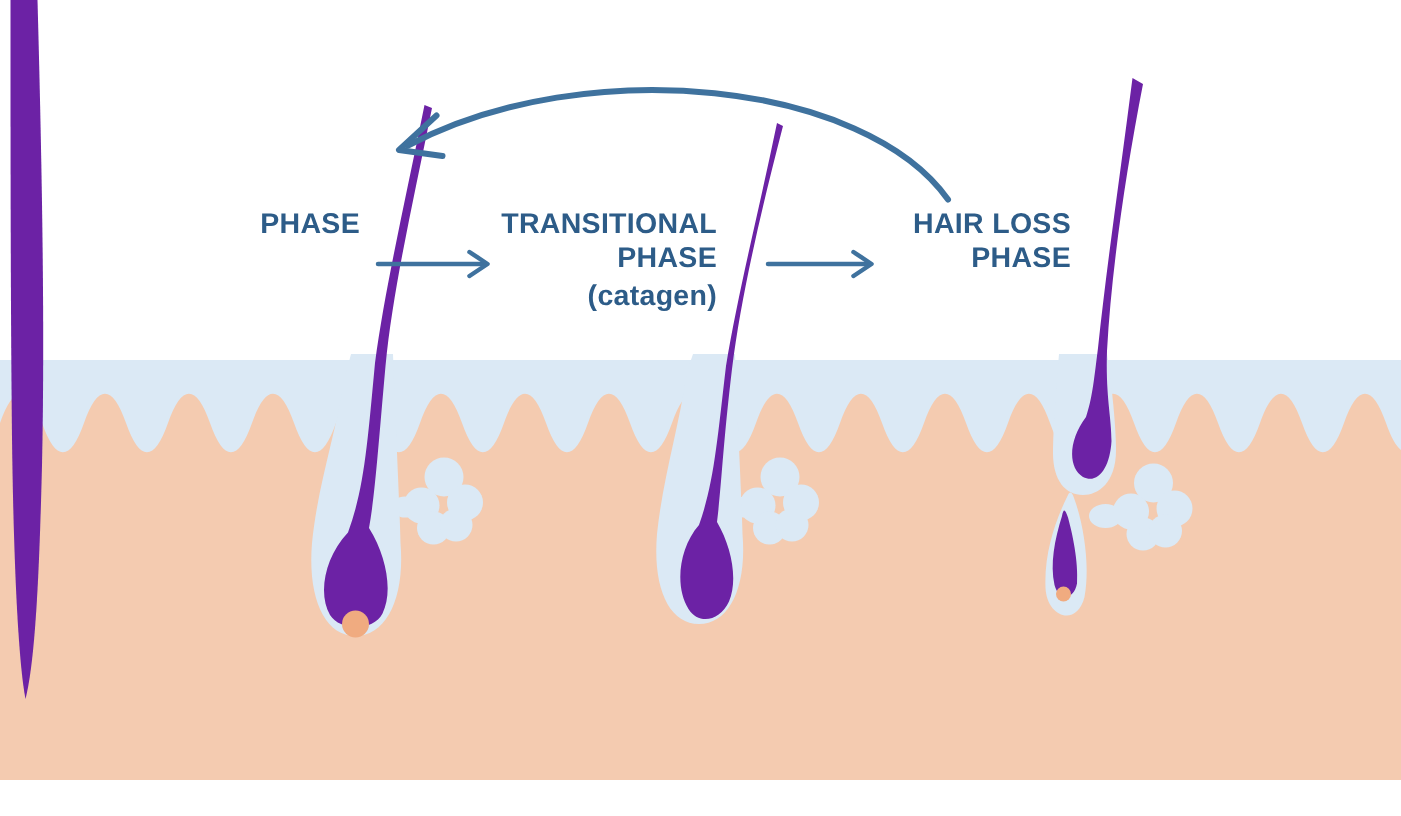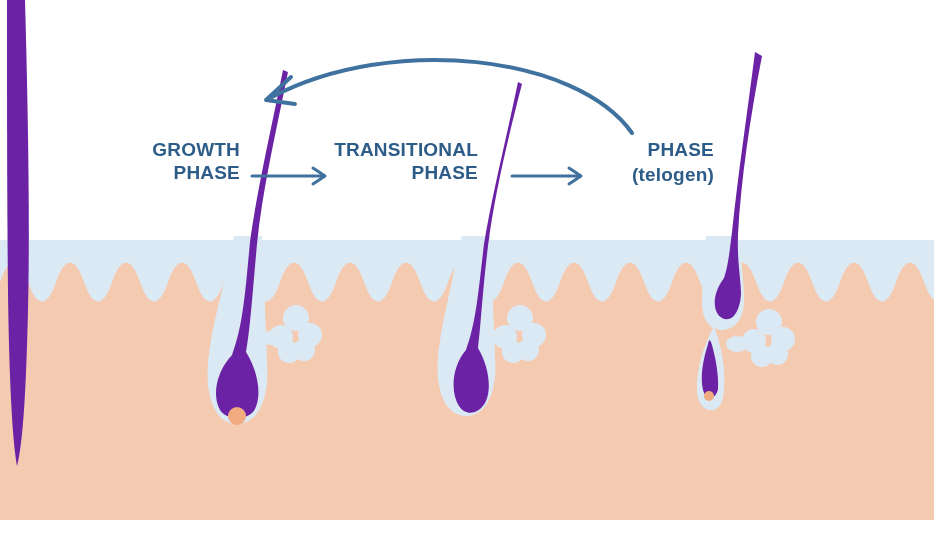--- a/index.html
+++ b/index.html
@@ -98,27 +98,27 @@
       <path d="M512,176 L578,176"></path>
       <path d="M569,168 L581,176 L569,184"></path>
     </g>
     <g class="stroke-arrow" stroke-width="4">
       <path d="M632,133 C577,55 392,34 272,97"></path>
       <path d="M291,77 L266,100 L295,104"></path>
     </g>
   </svg>
 
   <div class="phase-label" id="label-growth">
-    <div>GROWTH</div>
     <div>PHASE</div>
   </div>
 
   <div class="phase-label" id="label-transitional">
     <div>TRANSITIONAL</div>
     <div>PHASE</div>
+    <div class="sub">(catagen)</div>
   </div>
 
   <div class="phase-label" id="label-hairloss">
+    <div>HAIR LOSS</div>
     <div>PHASE</div>
-    <div class="sub">(telogen)</div>
   </div>
 
 </div>
 
 </body></html>

